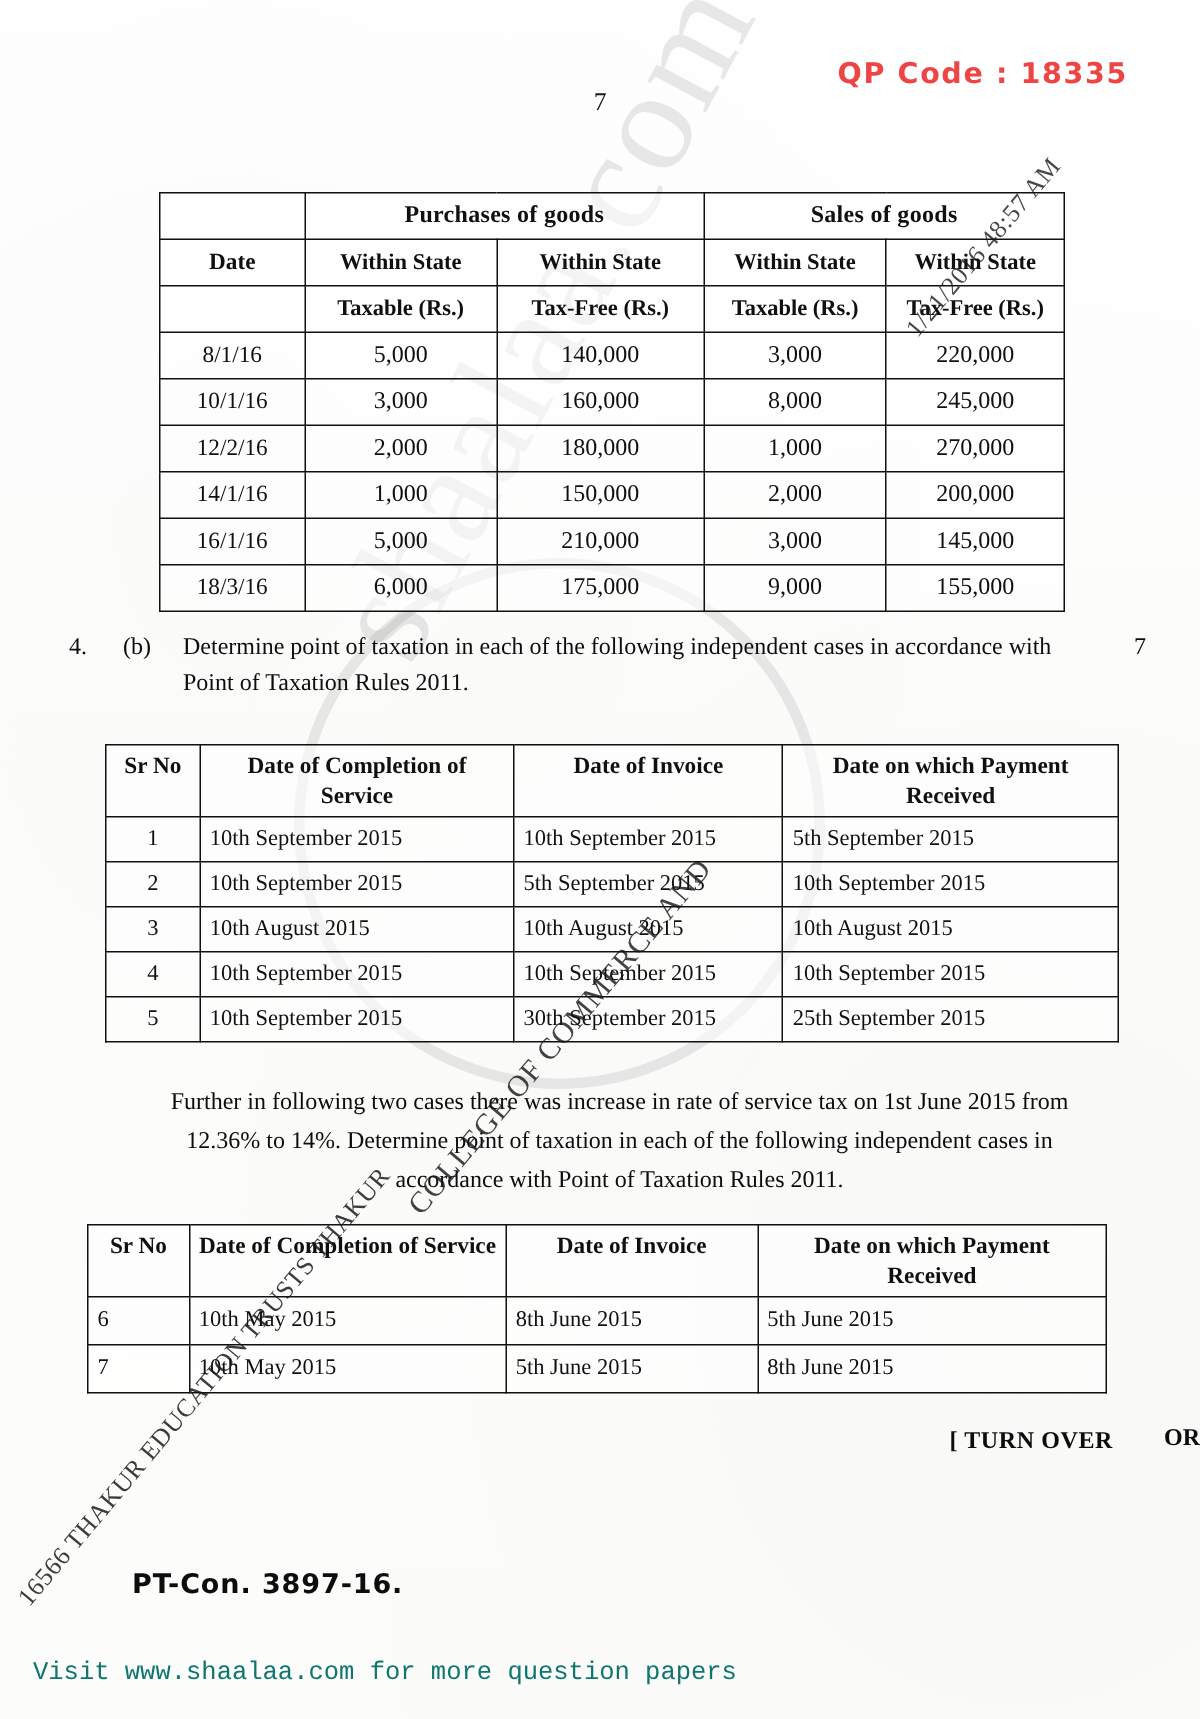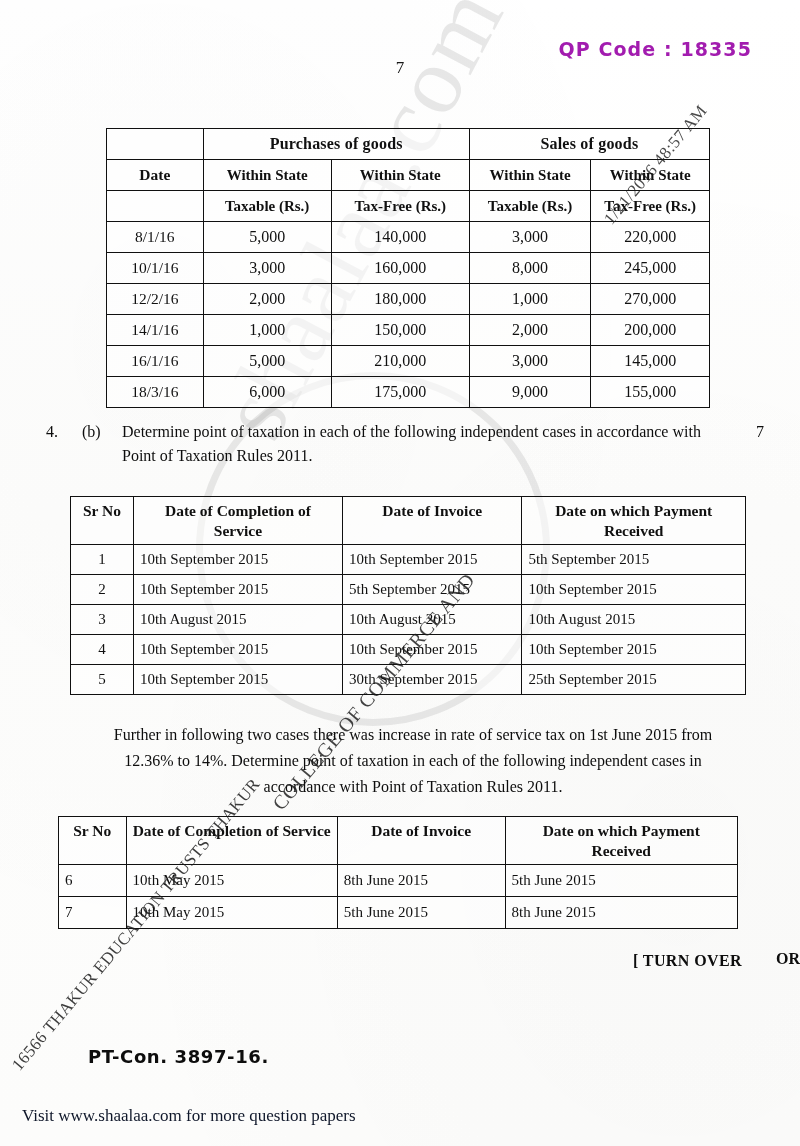--- a/index.html
+++ b/index.html
@@ -31,21 +31,21 @@
   }
   
   #qp-code {
     position: absolute;
     top: 38px;
     right: 48px;
     font-family: "DejaVu Sans", sans-serif;
     font-weight: bold;
     font-size: 19px;
     letter-spacing: 1.1px;
-    color: #a21caf;
+    color: #ef4444;
   }
   #page-number {
     position: absolute;
     top: 58px;
     left: 0;
     width: 800px;
     text-align: center;
     font-size: 17px;
     font-family: "Liberation Serif", serif;
     color: #161616;
@@ -192,23 +192,23 @@
     left: 88px;
     font-family: "DejaVu Sans", sans-serif;
     font-weight: bold;
     font-size: 18px;
     letter-spacing: 0.6px;
   }
   #visit-line {
     position: absolute;
     top: 1106px;
     left: 22px;
-    font-family: Liberation Serif, serif;
+    font-family: Liberation Mono, monospace;
     font-size: 17px;
-    color: #0f172a;
+    color: #0f766e;
     text-align: center;
   }
 
   
   .wm {
     position: absolute;
     pointer-events: none;
     user-select: none;
   }
   #wm-shaalaa {

